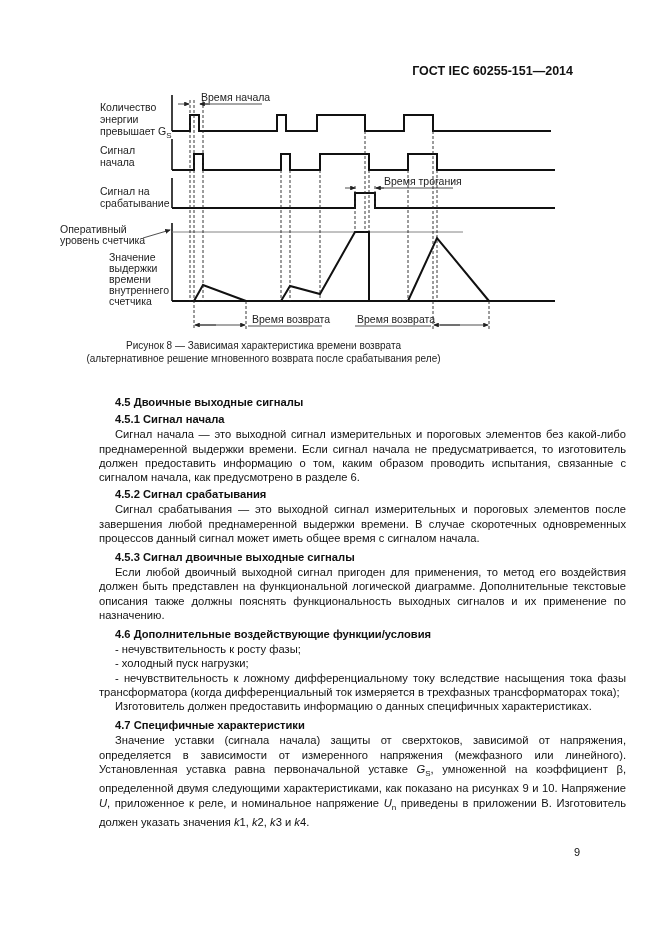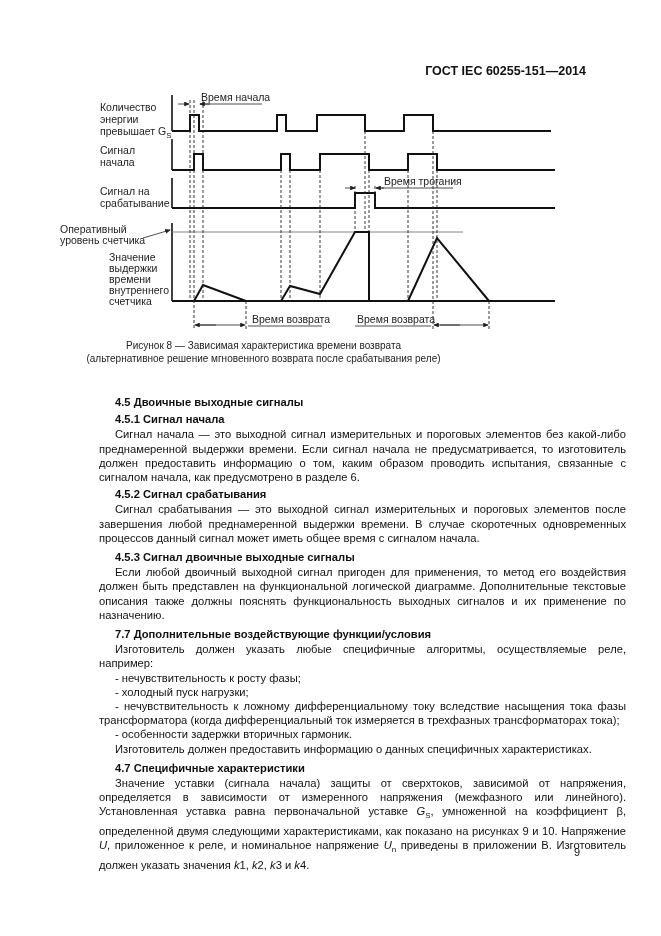--- a/index.html
+++ b/index.html
@@ -1,18 +1,18 @@
 <!DOCTYPE html>
 <html><head>
 <meta charset="utf-8">
 <style>
   html, body { margin:0; padding:0; background:#ffffff; }
   body { width:661px; height:936px; position:relative; overflow:hidden;
          font-family:"Liberation Sans", sans-serif; color:#111; }
-  .hdr { position:absolute; top:64px; right:75px; font-weight:bold; font-size:12.5px; }
+  .hdr { position:absolute; top:64px; right:88px; font-weight:bold; font-size:12.5px; }
   svg.fig { position:absolute; left:0; top:0; }
   svg.fig text { font-family:"Liberation Sans", sans-serif; font-size:10.5px; fill:#222; }
   .cap { position:absolute; left:0; width:527px; text-align:center; font-size:10px; color:#222; }
   .body { position:absolute; left:59px; width:527px; font-size:11.2px; line-height:14.2px;margin-left:40px; }
   .h { font-weight:bold; padding-left:16px; margin:3px 0 1px 0; }
   .p { text-align:justify; text-indent:16px; margin:0; }
   .li { padding-left:16px; margin:0; }
   .pageno { position:absolute; left:574px; top:846px; font-size:11px; }
   i { font-style:italic; }
 </style>
@@ -108,24 +108,22 @@
 <div class="cap" style="top:353px;">(альтернативное решение мгновенного возврата после срабатывания реле)</div>
 
 <div class="body" style="top:392px;">
   <div class="h">4.5  Двоичные выходные сигналы</div>
   <div class="h">4.5.1  Сигнал начала</div>
   <p class="p">Сигнал начала — это выходной сигнал измерительных и пороговых элементов без какой-либо преднамеренной выдержки времени. Если сигнал начала не предусматривается, то изготовитель должен предоставить информацию о том, каким образом проводить испытания, связанные с сигналом начала, как предусмотрено в разделе 6.</p>
   <div class="h">4.5.2  Сигнал срабатывания</div>
   <p class="p">Сигнал срабатывания — это выходной сигнал измерительных и пороговых элементов после завершения любой преднамеренной выдержки времени. В случае скоротечных одновременных процессов данный сигнал может иметь общее время с сигналом начала.</p>
   <div class="h" style="margin-top:5px;">4.5.3  Сигнал двоичные выходные сигналы</div>
   <p class="p">Если любой двоичный выходной сигнал пригоден для применения, то метод его воздействия должен быть представлен на функциональной логической диаграмме. Дополнительные текстовые описания также должны пояснять функциональность выходных сигналов и их применение по назначению.</p>
-  <div class="h" style="margin-top:5px;">7.7  Дополнительные воздействующие функции/условия</div>
-  <p class="p">Изготовитель должен указать любые специфичные алгоритмы, осуществляемые реле, например:</p>
+  <div class="h" style="margin-top:5px;">4.6  Дополнительные воздействующие функции/условия</div>
   <p class="li">- нечувствительность к росту фазы;</p>
   <p class="li">- холодный пуск нагрузки;</p>
   <p class="p">- нечувствительность к ложному дифференциальному току вследствие насыщения тока фазы трансформатора (когда дифференциальный ток измеряется в трехфазных трансформаторах тока);</p>
-  <p class="li">- особенности задержки вторичных гармоник.</p>
   <p class="li">Изготовитель должен предоставить информацию о данных специфичных характеристиках.</p>
   <div class="h" style="margin-top:5px;">4.7  Специфичные характеристики</div>
   <p class="p"><span>Значение уставки (сигнала начала) защиты от сверхтоков, зависимой от напряжения, определяется в зависимости от измеренного напряжения (межфазного или линейного). Установленная уставка равна первоначальной уставке </span><i>G</i><sub style="font-size:8px;">S</sub><span>, умноженной на коэффициент β, определенной двумя следующими характеристиками, как показано на рисунках 9 и 10. Напряжение </span><i>U</i><span>, приложенное к реле, и номинальное напряжение </span><i>U</i><sub style="font-size:8px;">n</sub><span> приведены в приложении В. Изготовитель должен указать значения </span><i>k</i><span>1, </span><i>k</i><span>2, </span><i>k</i><span>3 и </span><i>k</i><span>4.</span></p>
 </div>
 
 <div class="pageno">9</div>
 
 </body></html>

